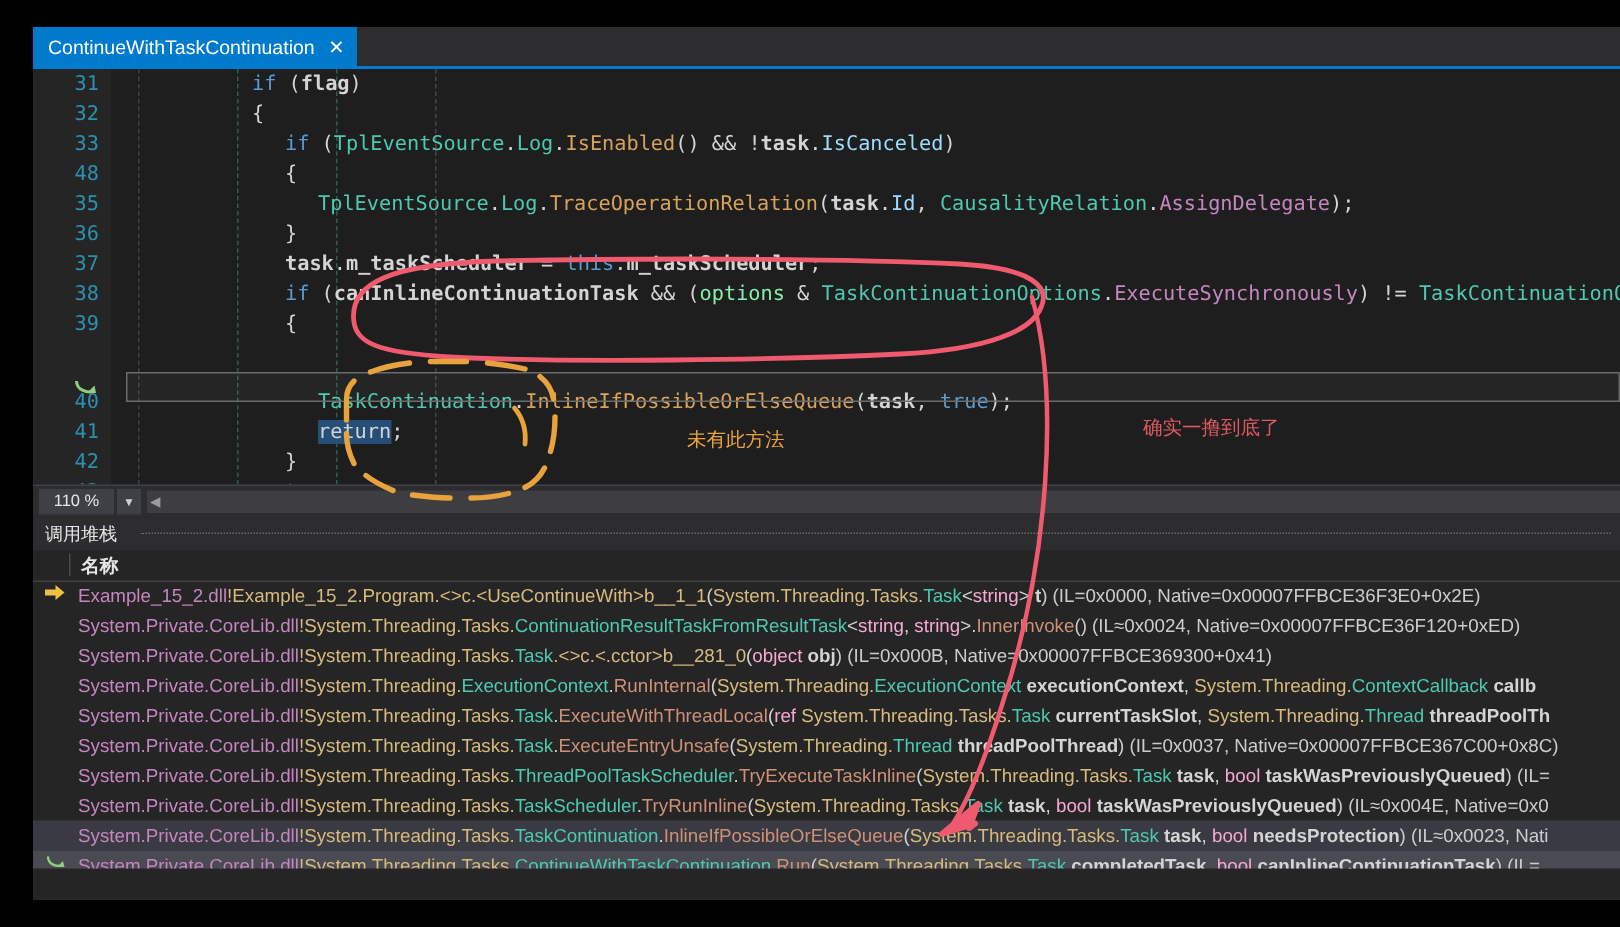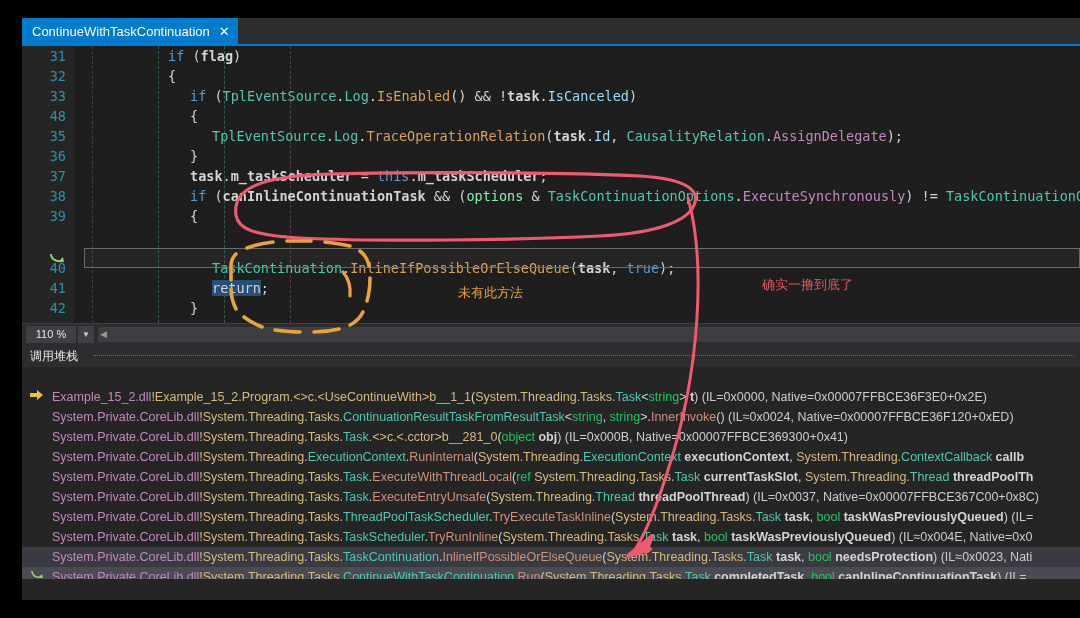--- a/index.html
+++ b/index.html
@@ -85,21 +85,21 @@
   .row .marker{position:absolute;left:6px;top:0;width:18px;text-align:center;}
   .row .rtext{position:absolute;left:30px;top:0;white-space:pre;}
   .row.sel{background:#3a3a42;}
   .row.cur{background:#4a4a52;}
 
   
   .c-asm {color:#c586c0;}
   .c-ns  {color:#d7ba7d;}
   .c-tp  {color:#4ec9b0;}
   .c-mt  {color:#ce9178;}
-  .c-kw  {color:#22c55e;}
+  .c-kw  {color:#f9a8d4;}
   .c-pm  {color:#d4d4d4;font-weight:bold;}
   .c-pl  {color:#d4d4d4;}
   .c-dim {color:#cccccc;}
 
   
   .overlay{position:absolute;left:0;top:0;width:1080px;height:618px;pointer-events:none;}
   .anno-red-text{position:absolute;left:762px;top:276px;color:#e05a62;font-size:13px;
                  font-family:"DejaVu Sans",sans-serif;white-space:nowrap;}
   .anno-orange-text{position:absolute;left:458px;top:284px;color:#e8a33d;font-size:13px;
                     font-family:"DejaVu Sans",sans-serif;white-space:nowrap;}
@@ -156,20 +156,24 @@
     <div class="hscroll">
       <span class="lbtn">◀</span>
     </div>
   </div>
 
   <div class="panel">
     <div class="panelhdr">
       <span class="ptitle">调用堆栈</span>
       <span class="dots"></span>
     </div>
+    <div class="colhdr">
+      <span class="csep"></span>
+      <span class="cname">名称</span>
+    </div>
     <div class="rows" id="cs-rows">
         <div class="row">
           <span class="marker"><svg width="14" height="12" viewBox="0 0 14 12">
               <path d="M0 4 H7 V1 L13 6 L7 11 V8 H0 Z" fill="#f0c040"></path>
             </svg></span>
           <span class="rtext"><span class="c-asm">Example_15_2.dll</span><span class="c-ns">!</span><span class="c-ns">Example_15_2.Program.&lt;&gt;c.&lt;UseContinueWith&gt;b__1_1</span><span class="c-pl">(</span><span class="c-ns">System.Threading.Tasks.</span><span class="c-tp">Task</span><span class="c-pl">&lt;</span><span class="c-kw">string</span><span class="c-pl">&gt; </span><span class="c-pm">t</span><span class="c-dim">) (IL=0x0000, Native=0x00007FFBCE36F3E0+0x2E)</span></span>
         </div>
         <div class="row">
           <span class="marker"></span>
           <span class="rtext"><span class="c-asm">System.Private.CoreLib.dll</span><span class="c-ns">!</span><span class="c-ns">System.Threading.Tasks.</span><span class="c-tp">ContinuationResultTaskFromResultTask</span><span class="c-pl">&lt;</span><span class="c-kw">string</span><span class="c-pl">, </span><span class="c-kw">string</span><span class="c-pl">&gt;.</span><span class="c-mt">InnerInvoke</span><span class="c-dim">() (IL≈0x0024, Native=0x00007FFBCE36F120+0xED)</span></span>

